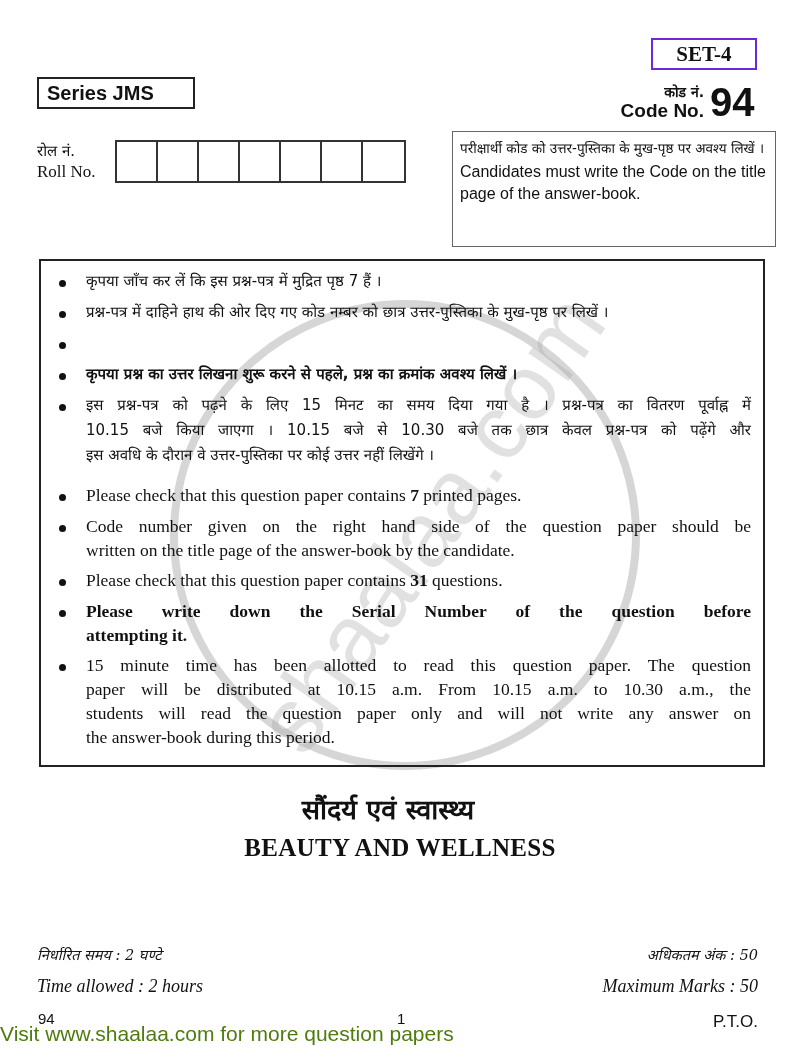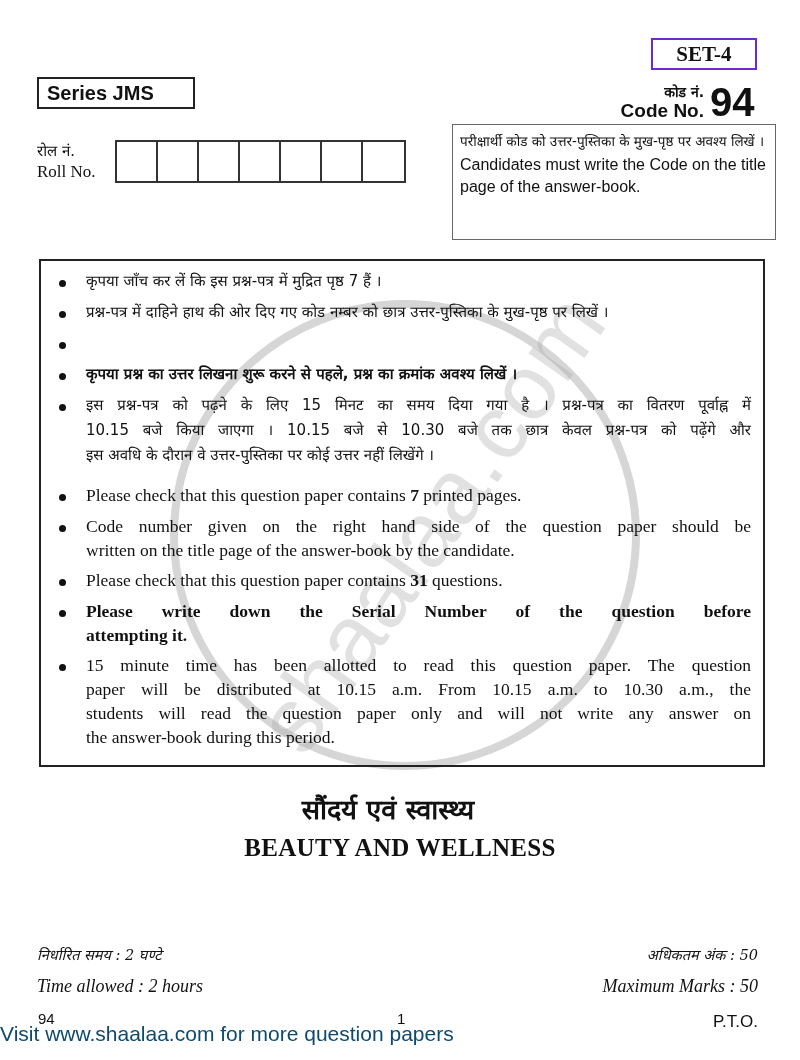--- a/index.html
+++ b/index.html
@@ -89,21 +89,21 @@
     .roll-cell {
       width: 41px;
       height: 39px;
       border-right: 2px solid #333;
       box-sizing: border-box;
     }
     .roll-cell:last-child { border-right: none; }
 
     
     .cand-box {
-      left: 452px; top: 124px;
+      left: 452px; top: 131px;
       width: 324px; height: 116px;
       border: 1.5px solid #666;
       box-sizing: border-box;
       padding: 6px 6px 17px 7px;
     }
     .cand-hindi {
       font-family: "DejaVu Sans", sans-serif;
       font-size: 13.5px;
       line-height: 21px;
       text-align: justify;
@@ -230,21 +230,21 @@
     }
     .foot-pto {
       right: 42px; top: 1012px;
       font-family: "Liberation Sans", sans-serif;
       font-size: 17px;
     }
     .foot-visit {
       left: 0; top: 1022px;
       font-family: "Liberation Sans", sans-serif;
       font-size: 21px;
-      color: #0c4a6e;
+      color: #4d7c0f;
     }
   </style>
 </head>
 <body>
 
 <div class="abs watermark-circle"></div>
 <div class="abs watermark-text">shaalaa.com</div>
 
 <div class="abs set-box">SET-4</div>
 <div class="abs series-box">Series JMS</div>

